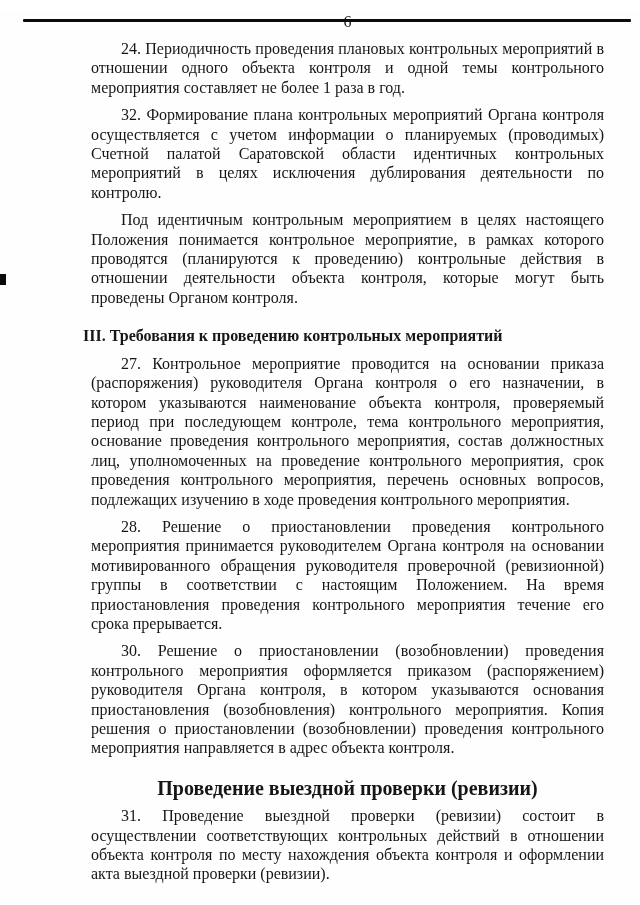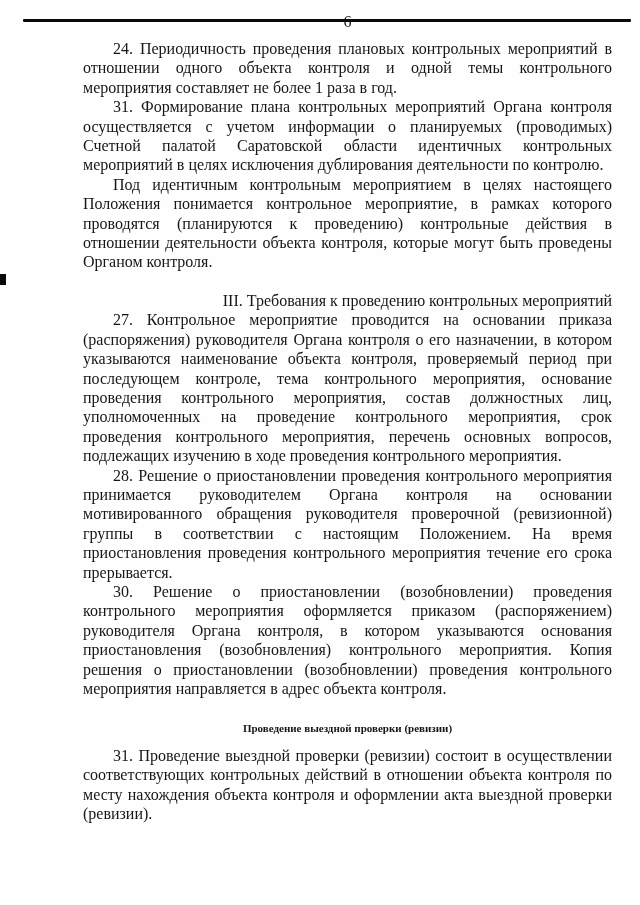--- a/index.html
+++ b/index.html
@@ -44,53 +44,53 @@
     font-size: 16px;
     line-height: 19px;
   }
   .content {
     margin: 0 28px 0 83px;
     font-size: 16px;
     line-height: 19.4px;
     text-align: justify;
   }
   .content p {
-    margin: 0;
+    margin: 8px;
     text-indent: 30px;
   }
   .heading-left {
     font-size: 16px;
     line-height: 19.4px;
-    font-weight: normal;
+    font-weight: bold;
     margin: 19px 0 0 0;
-    text-align: right;
+    text-align: left;
   }
   .heading-center {
-    font-size: 11px;
+    font-size: 20px;
     line-height: 19.4px;
     font-weight: bold;
     margin: 21px 0 7px 0;
     text-align: center;
   }
 </style>
 </head>
 <body>
 
 <div class="page">
 
   <div class="artifact-top"></div>
   <div class="artifact-left"></div>
 
   <div class="page-number">6</div>
 
   <div class="content">
 
     <p>24. Периодичность проведения плановых контрольных мероприятий в отношении одного объекта контроля и одной темы контрольного мероприятия составляет не более 1 раза в год.</p>
 
-    <p>31. Формирование плана контрольных мероприятий Органа контроля осуществляется с учетом информации о планируемых (проводимых) Счетной палатой Саратовской области идентичных контрольных мероприятий в целях исключения дублирования деятельности по контролю.</p>
+    <p>32. Формирование плана контрольных мероприятий Органа контроля осуществляется с учетом информации о планируемых (проводимых) Счетной палатой Саратовской области идентичных контрольных мероприятий в целях исключения дублирования деятельности по контролю.</p>
 
     <p>Под идентичным контрольным мероприятием в целях настоящего Положения понимается контрольное мероприятие, в рамках которого проводятся (планируются к проведению) контрольные действия в отношении деятельности объекта контроля, которые могут быть проведены Органом контроля.</p>
 
     <h3 class="heading-left">III. Требования к проведению контрольных мероприятий</h3>
 
 
     <p>27. Контрольное мероприятие проводится на основании приказа (распоряжения) руководителя Органа контроля о его назначении, в котором указываются наименование объекта контроля, проверяемый период при последующем контроле, тема контрольного мероприятия, основание проведения контрольного мероприятия, состав должностных лиц, уполномоченных на проведение контрольного мероприятия, срок проведения контрольного мероприятия, перечень основных вопросов, подлежащих изучению в ходе проведения контрольного мероприятия.</p>
 
     <p>28. Решение о приостановлении проведения контрольного мероприятия принимается руководителем Органа контроля на основании мотивированного обращения руководителя проверочной (ревизионной) группы в соответствии с настоящим Положением. На время приостановления проведения контрольного мероприятия течение его срока прерывается.</p>
 

